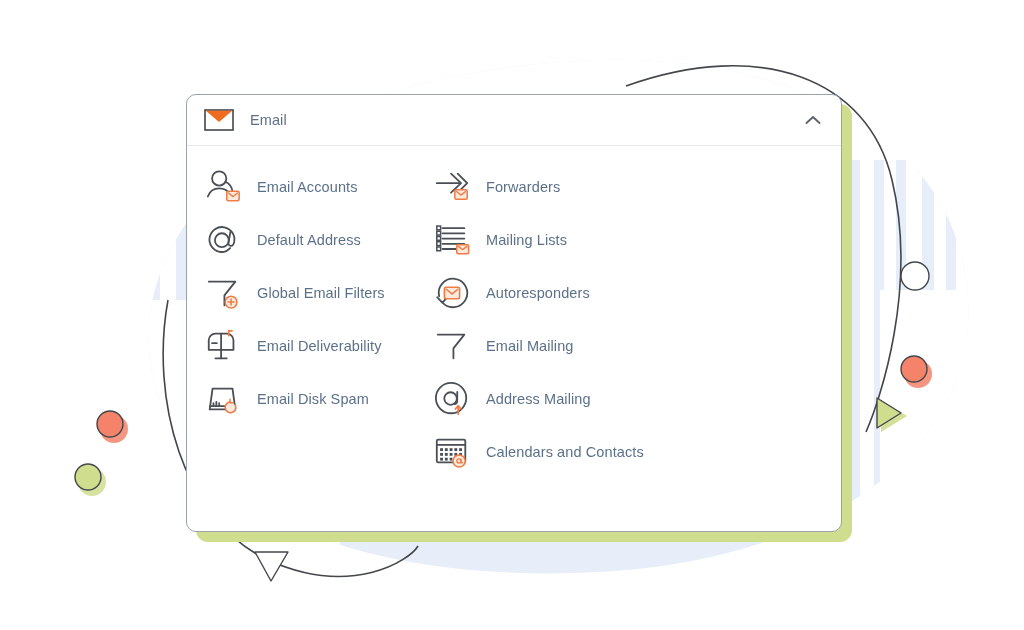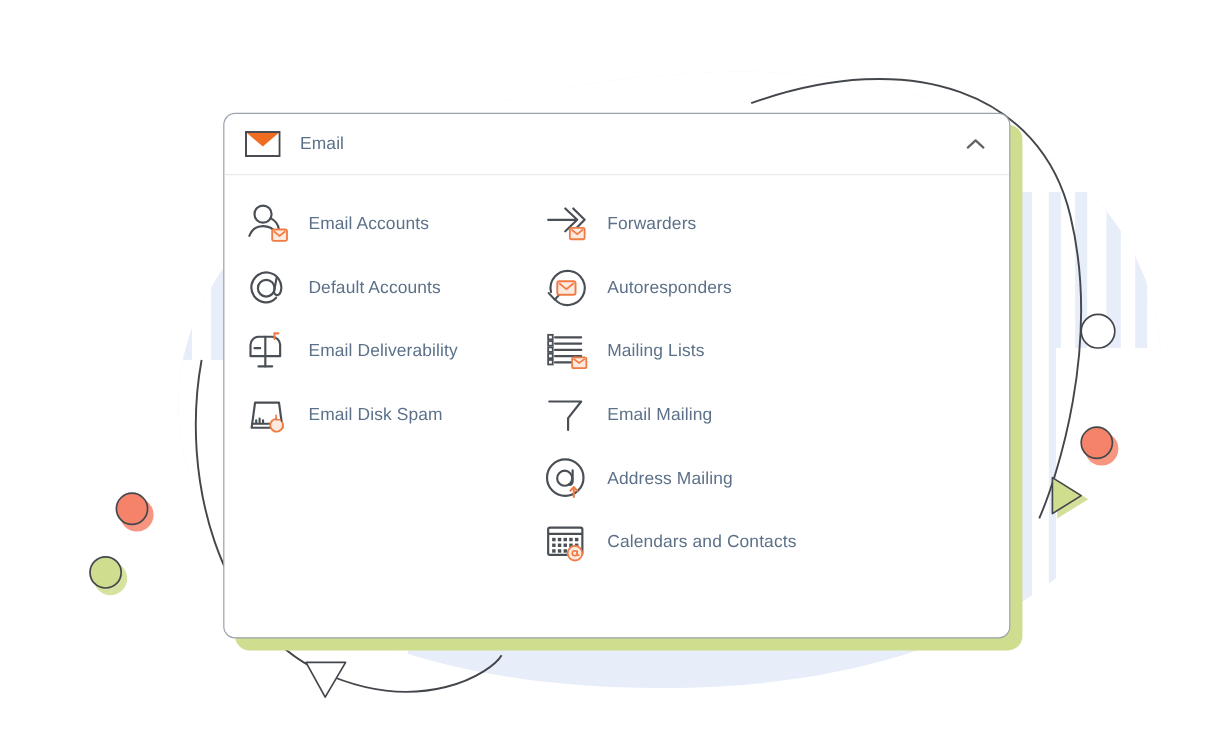--- a/index.html
+++ b/index.html
@@ -36,21 +36,20 @@
     position:absolute;right:16px;top:50%;transform:translateY(-50%);
     width:24px;height:24px;display:flex;align-items:center;justify-content:center;
     cursor:pointer;background:none;border:0;padding:0;
   }
 
   .card-body{
     padding:14px 0 10px 0;
     display:grid;grid-template-columns:229px 1fr;
     column-gap:0;row-gap:0;
     padding-left:17px;
-    gap:20px;
   }
   .tile{
     display:flex;align-items:center;height:53px;text-decoration:none;
     cursor:pointer;
   }
   .tile .ic{width:38px;height:38px;flex:0 0 38px;display:block;}
   .tile .lbl{
     margin-left:15px;font-size:14.5px;color:#5c7189;letter-spacing:.1px;
     white-space:nowrap;
   }
@@ -157,23 +156,35 @@
         <a class="tile">
           <svg class="ic" viewBox="0 0 40 40">
             <g fill="none" stroke="#4a4f55" stroke-width="1.9" stroke-linecap="round">
               <path d="M27.5,28.5 C24.6,31.6 20.4,33.2 16.4,32.4
                        C9.3,31 4.6,24.1 6,17 C7.4,9.9 14.3,5.2 21.4,6.6
                        C28.5,8 33.2,14.9 31.8,22 C31.2,25 29.6,26.5 27.8,26.2
                        C26.2,25.9 25.4,24.4 25.8,22.3 L28,10.5"></path>
               <circle cx="18.8" cy="20.2" r="7.3"></circle>
             </g>
           </svg>
-          <span class="lbl">Default Accounts</span>
-        </a>
-
+          <span class="lbl">Default Address</span>
+        </a>
+
+        <a class="tile">
+          <svg class="ic" viewBox="0 0 40 40">
+            <g fill="none" stroke="#4a4f55" stroke-width="1.9" stroke-linecap="round" stroke-linejoin="round">
+              <path d="M5,8 L33,8 L21.5,22.5 L21.5,33"></path>
+            </g>
+            <g>
+              <circle cx="28.5" cy="29.5" r="6.2" fill="#fdeadf" stroke="#ef7b45" stroke-width="1.6"></circle>
+              <path d="M28.5,26.3 L28.5,32.7 M25.3,29.5 L31.7,29.5" stroke="#ef7b45" stroke-width="1.6" stroke-linecap="round"></path>
+            </g>
+          </svg>
+          <span class="lbl">Global Email Filters</span>
+        </a>
 
         <a class="tile">
           <svg class="ic" viewBox="0 0 40 40">
             <g fill="none" stroke="#4a4f55" stroke-width="1.9" stroke-linecap="round" stroke-linejoin="round">
               <path d="M5,24 L5,14 C5,10.2 8.2,7 12,7 L24,7 C27.8,7 31,10.2 31,14 L31,24 Z"></path>
               <path d="M18,7 L18,24"></path>
               <path d="M8.5,17 L13.5,17"></path>
               <path d="M18,24 L18,33"></path>
               <path d="M12,33 L24,33"></path>
             </g>
@@ -207,34 +218,20 @@
               <path d="M4,16 L28,16"></path>
               <path d="M19,6 L29.5,16 L19,26"></path>
               <path d="M26,6 L36,16 L26,26"></path>
             </g>
             <g>
               <rect x="23" y="23" width="13" height="10" rx="1.6" fill="#fdeadf" stroke="#ef7b45" stroke-width="1.6"></rect>
               <path d="M24.4,24.5 L29.5,28.5 L34.6,24.5" fill="none" stroke="#ef7b45" stroke-width="1.5"></path>
             </g>
           </svg>
           <span class="lbl">Forwarders</span>
-        </a>
-
-        <a class="tile">
-          <svg class="ic" viewBox="0 0 40 40">
-            <g fill="none" stroke="#4a4f55" stroke-width="1.9" stroke-linecap="round" stroke-linejoin="round">
-              <path d="M6.5,23.5 A15,15 0 1 1 9.5,29.5"></path>
-              <path d="M4.5,24.5 L9.8,30.2 L14,25.6"></path>
-            </g>
-            <g>
-              <rect x="12" y="14" width="16" height="12" rx="1.8" fill="#fdeadf" stroke="#ef7b45" stroke-width="1.7"></rect>
-              <path d="M13.6,15.8 L20,21 L26.4,15.8" fill="none" stroke="#ef7b45" stroke-width="1.6"></path>
-            </g>
-          </svg>
-          <span class="lbl">Autoresponders</span>
         </a>
 
         <a class="tile">
           <svg class="ic" viewBox="0 0 40 40">
             <g fill="none" stroke="#4a4f55" stroke-width="1.9" stroke-linecap="round">
               <path d="M10,7.5 L33,7.5"></path>
               <path d="M10,13 L33,13"></path>
               <path d="M10,18.5 L33,18.5"></path>
               <path d="M10,24 L33,24"></path>
               <path d="M10,29.5 L27,29.5"></path>
@@ -245,20 +242,34 @@
               <rect x="4" y="16.3" width="4" height="4"></rect>
               <rect x="4" y="21.8" width="4" height="4"></rect>
               <rect x="4" y="27.3" width="4" height="4"></rect>
             </g>
             <g>
               <rect x="25" y="25" width="12.5" height="9.5" rx="1.5" fill="#fdeadf" stroke="#ef7b45" stroke-width="1.6"></rect>
               <path d="M26.3,26.4 L31.2,30 L36.2,26.4" fill="none" stroke="#ef7b45" stroke-width="1.5"></path>
             </g>
           </svg>
           <span class="lbl">Mailing Lists</span>
+        </a>
+
+        <a class="tile">
+          <svg class="ic" viewBox="0 0 40 40">
+            <g fill="none" stroke="#4a4f55" stroke-width="1.9" stroke-linecap="round" stroke-linejoin="round">
+              <path d="M6.5,23.5 A15,15 0 1 1 9.5,29.5"></path>
+              <path d="M4.5,24.5 L9.8,30.2 L14,25.6"></path>
+            </g>
+            <g>
+              <rect x="12" y="14" width="16" height="12" rx="1.8" fill="#fdeadf" stroke="#ef7b45" stroke-width="1.7"></rect>
+              <path d="M13.6,15.8 L20,21 L26.4,15.8" fill="none" stroke="#ef7b45" stroke-width="1.6"></path>
+            </g>
+          </svg>
+          <span class="lbl">Autoresponders</span>
         </a>
 
         <a class="tile">
           <svg class="ic" viewBox="0 0 40 40">
             <g fill="none" stroke="#4a4f55" stroke-width="1.9" stroke-linecap="round" stroke-linejoin="round">
               <path d="M5,8 L33,8 L21.5,22.5 L21.5,33"></path>
             </g>
           </svg>
           <span class="lbl">Email Mailing</span>
         </a>

